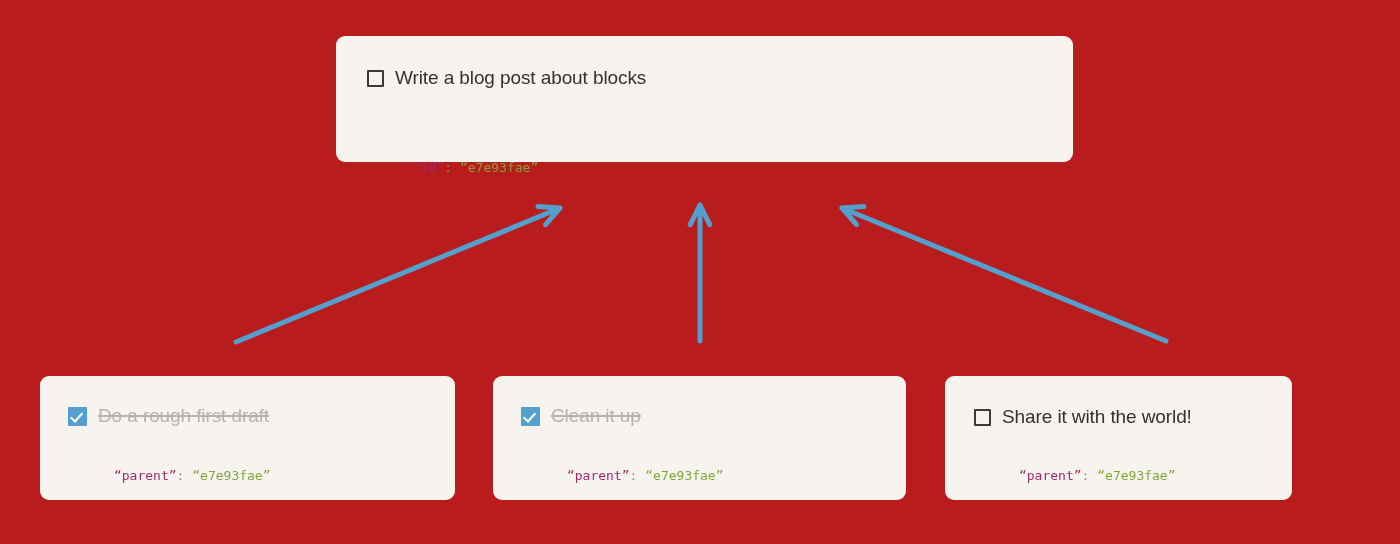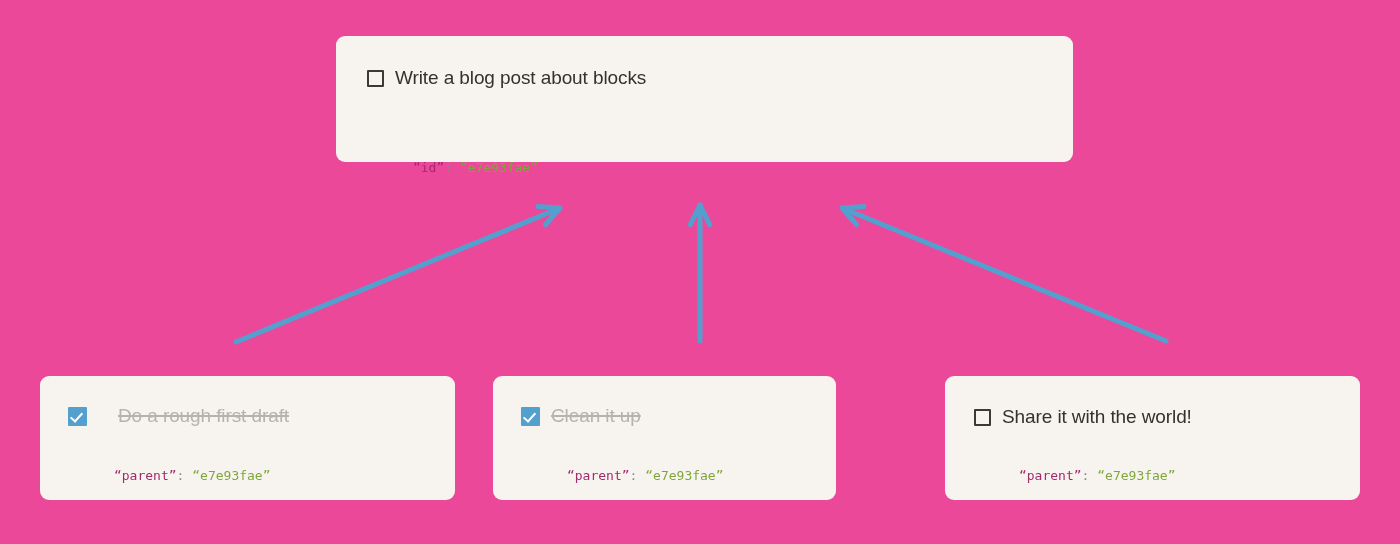--- a/index.html
+++ b/index.html
@@ -4,21 +4,21 @@
 <style>
   html, body {
     margin: 0;
     padding: 0;
     background: #ffffff;
   }
   #page {
     position: relative;
     width: 1400px;
     height: 544px;
-    background: #ec4899;
+    background: #b91c1c;
     overflow: hidden;
     font-family: "Liberation Sans", sans-serif;
   }
 
   .card {
     position: absolute;
     background: #f7f4f0;
     border-radius: 9px;
     box-sizing: border-box;
     padding: 0;
@@ -103,40 +103,40 @@
     <div class="task-row" style="left:31px; top:31px;">
       <span class="checkbox-empty"></span>
       <span class="task-label">Write a blog post about blocks</span>
     </div>
     <div class="code-row" style="left:30px; top:109px;">
       <span class="code-key">“id”</span><span class="code-colon">:</span><span class="code-val"> </span><span class="code-val">“e7e93fae”</span>
     </div>
   </div>
 
   <div class="card" style="left:40px; top:376px; width:415px; height:124px;">
-    <div class="task-row" style="left:28px; top:29px;gap:20px;">
+    <div class="task-row" style="left:28px; top:29px;">
       <span class="checkbox-checked"></span>
       <span class="task-label done">Do a rough first draft</span>
     </div>
     <div class="code-row" style="left:27px; top:77px;">
       <span class="code-key">“parent”</span><span class="code-colon">:</span><span> </span><span class="code-val">“e7e93fae”</span>
     </div>
   </div>
 
-  <div class="card" style="left:493px; top:376px; width:343px; height:124px;">
+  <div class="card" style="left:493px; top:376px; width:413px; height:124px;">
     <div class="task-row" style="left:28px; top:29px;">
       <span class="checkbox-checked"></span>
       <span class="task-label done">Clean it up</span>
     </div>
     <div class="code-row" style="left:27px; top:77px;">
       <span class="code-key">“parent”</span><span class="code-colon">:</span><span> </span><span class="code-val">“e7e93fae”</span>
     </div>
   </div>
 
-  <div class="card" style="left:945px; top:376px; width:415px; height:124px;">
+  <div class="card" style="left:945px; top:376px; width:347px; height:124px;">
     <div class="task-row" style="left:29px; top:30px;">
       <span class="checkbox-empty"></span>
       <span class="task-label">Share it with the world!</span>
     </div>
     <div class="code-row" style="left:27px; top:77px;">
       <span class="code-key">“parent”</span><span class="code-colon">:</span><span> </span><span class="code-val">“e7e93fae”</span>
     </div>
   </div>
 
   <svg class="arrows" viewBox="0 0 1400 544">

